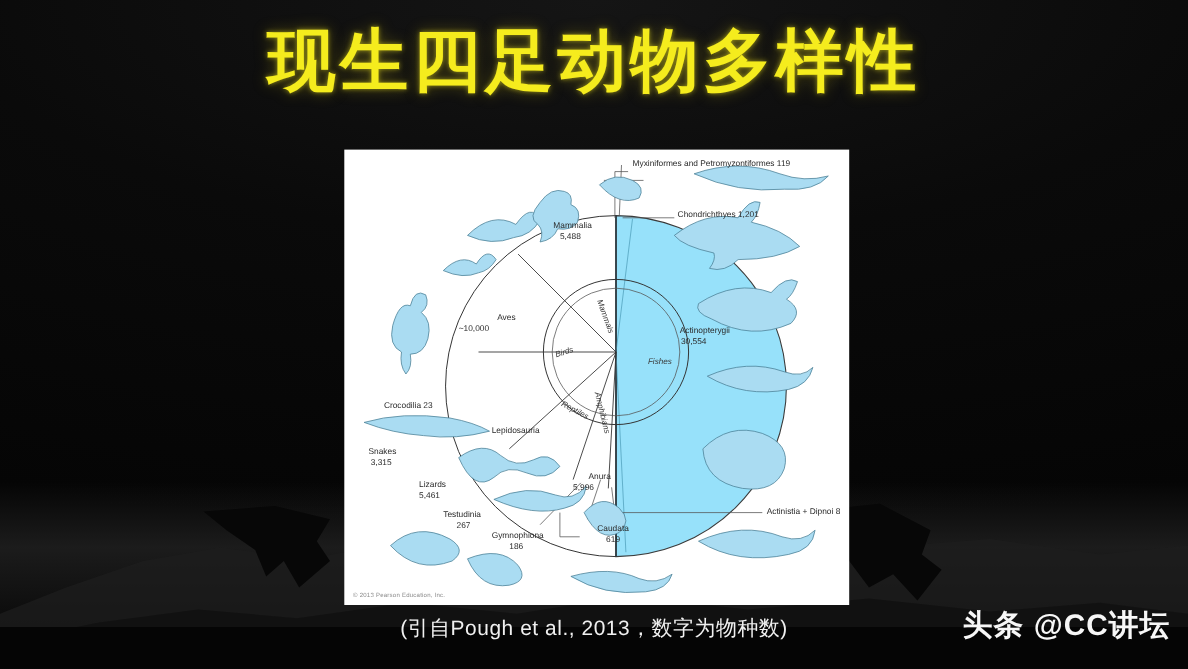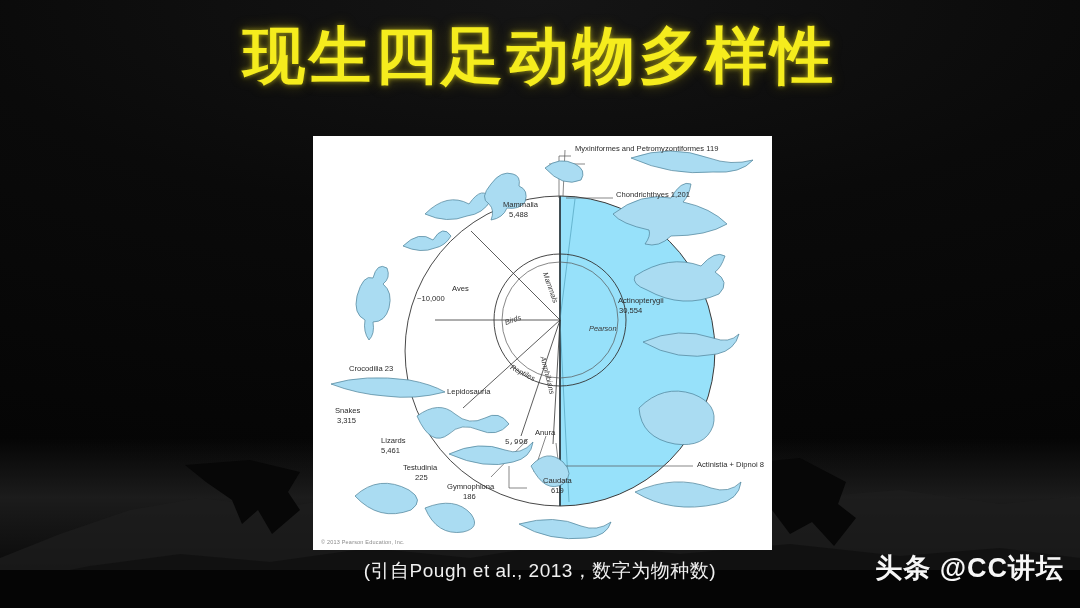--- a/index.html
+++ b/index.html
@@ -153,33 +153,33 @@
     <div class="lbl c" style="left:103px;top:148px;margin-left:36px;">Aves</div>
     <div class="lbl c" style="left:104px;top:158px;">~10,000</div>
 
     <div class="lbl" style="left:36px;top:228px;">Crocodilia 23</div>
     <div class="lbl" style="left:134px;top:251px;">Lepidosauria</div>
     <div class="lbl c" style="left:22px;top:270px;text-align:right;">Snakes</div>
     <div class="lbl c" style="left:24px;top:280px;">3,315</div>
     <div class="lbl c" style="left:68px;top:300px;">Lizards</div>
     <div class="lbl c" style="left:68px;top:310px;">5,461</div>
     <div class="lbl c" style="left:90px;top:327px;">Testudinia</div>
-    <div class="lbl c" style="left:102px;top:337px;">225</div>
+    <div class="lbl c" style="left:102px;top:337px;">267</div>
     <div class="lbl c" style="left:134px;top:346px;">Gymnophiona</div>
     <div class="lbl c" style="left:150px;top:356px;">186</div>
     <div class="lbl c" style="left:204px;top:292px;margin-left:18px;">Anura</div>
-    <div class="lbl c" style="left:192px;top:302px;font-family:Liberation Mono, monospace;">5,996</div>
+    <div class="lbl c" style="left:208px;top:302px;">5,996</div>
     <div class="lbl c" style="left:230px;top:340px;">Caudata</div>
     <div class="lbl c" style="left:238px;top:350px;">619</div>
 
     <div class="ring-lbl" style="left:232px;top:132px;transform:rotate(70deg);">Mammals</div>
     <div class="ring-lbl" style="left:192px;top:182px;transform:rotate(-18deg);">Birds</div>
     <div class="ring-lbl" style="left:198px;top:226px;transform:rotate(28deg);">Reptiles</div>
     <div class="ring-lbl" style="left:230px;top:216px;transform:rotate(76deg);">Amphibians</div>
-    <div class="ring-lbl" style="left:276px;top:188px;">Pearson</div>
+    <div class="ring-lbl" style="left:276px;top:188px;">Fishes</div>
 
     <div class="copyright">© 2013 Pearson Education, Inc.</div>
   </div>
 
   <div class="caption">(引自Pough et al., 2013，数字为物种数)</div>
   <div class="watermark">头条 @CC讲坛</div>
 
 </div>
 
 </body></html>

